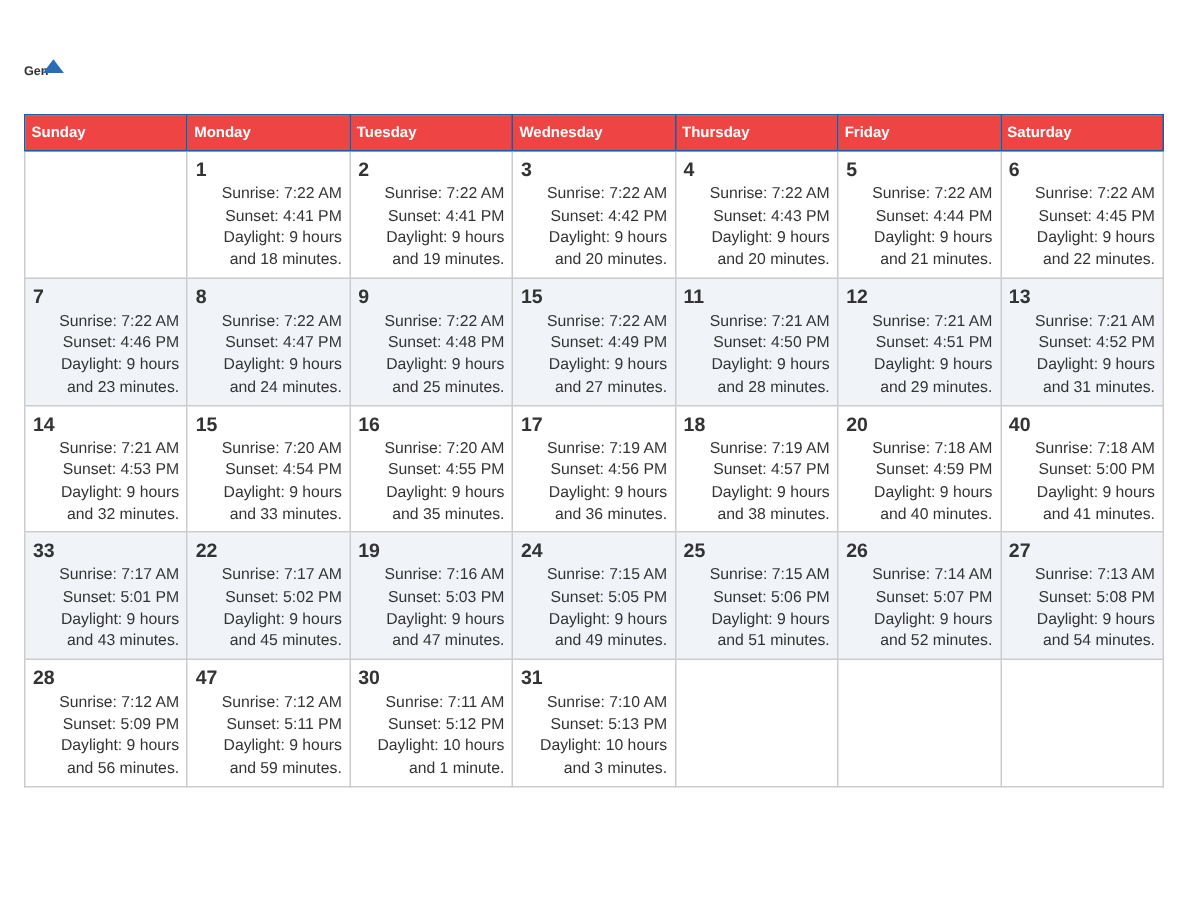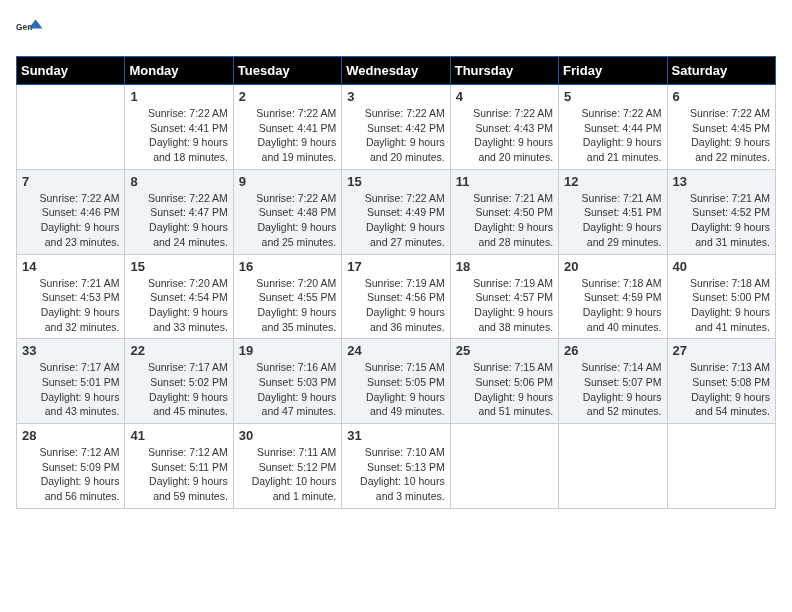--- a/index.html
+++ b/index.html
@@ -13,20 +13,21 @@
     .header-area {
       display: flex;
       justify-content: space-between;
       align-items: flex-start;
       margin-bottom: 12px;
     }
     .logo {
       display: flex;
       align-items: center;
       gap: 4px;
+      margin-top: 20px;
     }
     .logo-text-general {
       font-size: 18px;
       font-weight: bold;
       color: #333;
     }
     .logo-text-blue {
       font-size: 18px;
       font-weight: bold;
       color: #1a6fc4;
@@ -46,25 +47,25 @@
     .location-title {
       font-size: 16px;
       color: #555;
     }
     .calendar-table {
       width: 100%;
       border-collapse: collapse;
       font-size: 11px;
     }
     .calendar-table th {
-      background-color: #000000;
+      background-color: #ef4444;
       color: #fff;
       padding: 6px 4px;
       text-align: left;
-      font-size: 13px;
+      font-size: 10px;
       border: 1px solid #1a5da5;
     }
     .calendar-table td {
       border: 1px solid #ccc;
       vertical-align: top;
       padding: 4px 5px;
       height: 80px;
       width: calc(100% / 7);
     }
     .day-number {
@@ -239,21 +240,21 @@
           <span class="day-number">27</span>
           <div class="day-info">Sunrise: 7:13 AM<br>Sunset: 5:08 PM<br>Daylight: 9 hours and 54 minutes.</div>
         </td>
       </tr>
       <tr class="row-white">
         <td>
           <span class="day-number">28</span>
           <div class="day-info">Sunrise: 7:12 AM<br>Sunset: 5:09 PM<br>Daylight: 9 hours and 56 minutes.</div>
         </td>
         <td>
-          <span class="day-number">41</span>
+          <span class="day-number">47</span>
           <div class="day-info">Sunrise: 7:12 AM<br>Sunset: 5:11 PM<br>Daylight: 9 hours and 59 minutes.</div>
         </td>
         <td>
           <span class="day-number">30</span>
           <div class="day-info">Sunrise: 7:11 AM<br>Sunset: 5:12 PM<br>Daylight: 10 hours and 1 minute.</div>
         </td>
         <td>
           <span class="day-number">31</span>
           <div class="day-info">Sunrise: 7:10 AM<br>Sunset: 5:13 PM<br>Daylight: 10 hours and 3 minutes.</div>
         </td>

